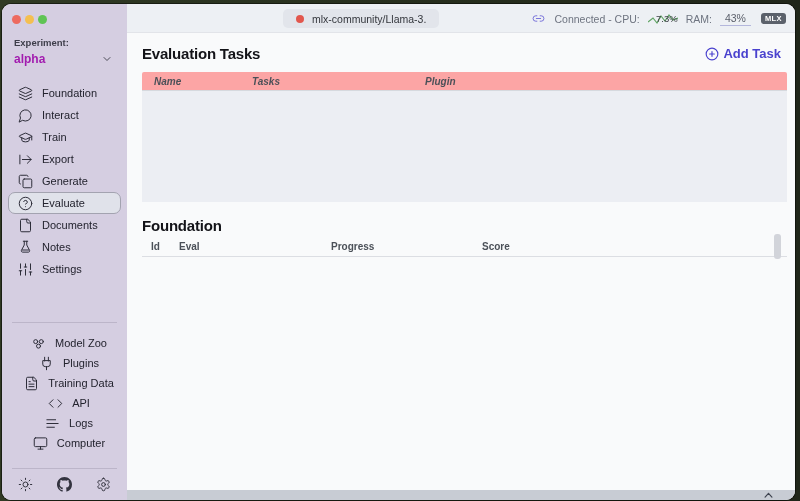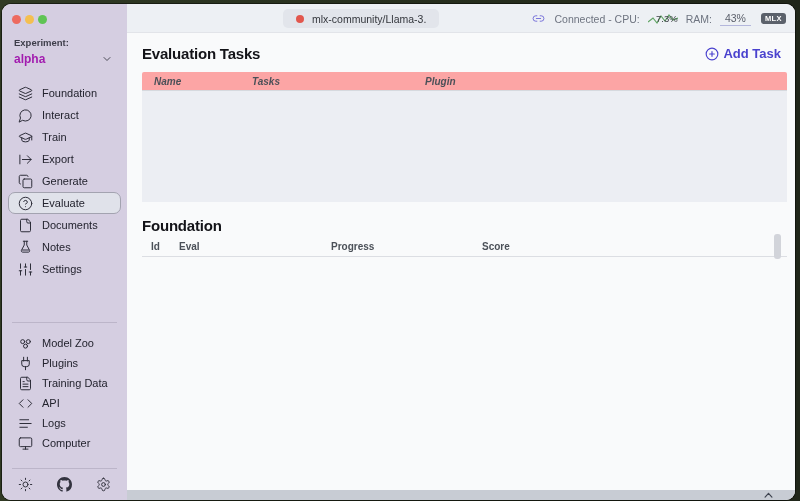--- a/index.html
+++ b/index.html
@@ -22,21 +22,21 @@
   .exp-label{ margin:13px 0 0 12px; font-size:9.5px; font-weight:600; color:#3e3e4a; }
   .exp-row{ display:flex; align-items:center; justify-content:space-between; margin:4px 14px 0 12px; cursor:default; }
   .exp-name{ font-size:12px; font-weight:700; color:#a21caf; }
   .exp-row svg{ width:12px; height:12px; color:#2b2b35; }
   .nav{ margin-top:16px; display:flex; flex-direction:column; padding:0 6px; }
   .nav-item{ display:flex; align-items:center; gap:9px; height:22px; padding-left:9px;
     border:1px solid transparent; border-radius:7px; font-size:11px; font-weight:500; color:#23232e; }
   .nav-item.selected{ background:#e0e2ea; border-color:#a3a3b0; }
   .nav-item svg{ width:15px; height:15px; flex:none; color:#2e2e3a; }
   .nav2{ margin-top:10px; display:flex; flex-direction:column; padding:0 6px; }
-  .nav2 .nav-item{ height:20px; }
+  .nav2 .nav-item{ height:20px;justify-content:center; }
   .divider{ height:1px; background:#bcb5c9; margin:42px 10px 0 10px; }
   .divider.d2{ margin-top:10px; }
   .side-foot{ margin-top:auto; margin-bottom:8px; display:flex; align-items:center;
     justify-content:space-between; padding:0 16px; }
   .side-foot svg{ width:15px; height:15px; color:#33333f; }
   
   .main{ flex:1; display:flex; flex-direction:column; min-width:0; }
   .topbar{ height:29px; flex:none; background:#edf0f4; border-bottom:1px solid #e2e4e9; position:relative; }
   .model-pill{ position:absolute; left:156px; top:5px; height:19px; display:flex; align-items:center;
     gap:8px; background:#e2e5eb; border-radius:5px; padding:0 13px; font-size:10.5px; color:#33363c; }

